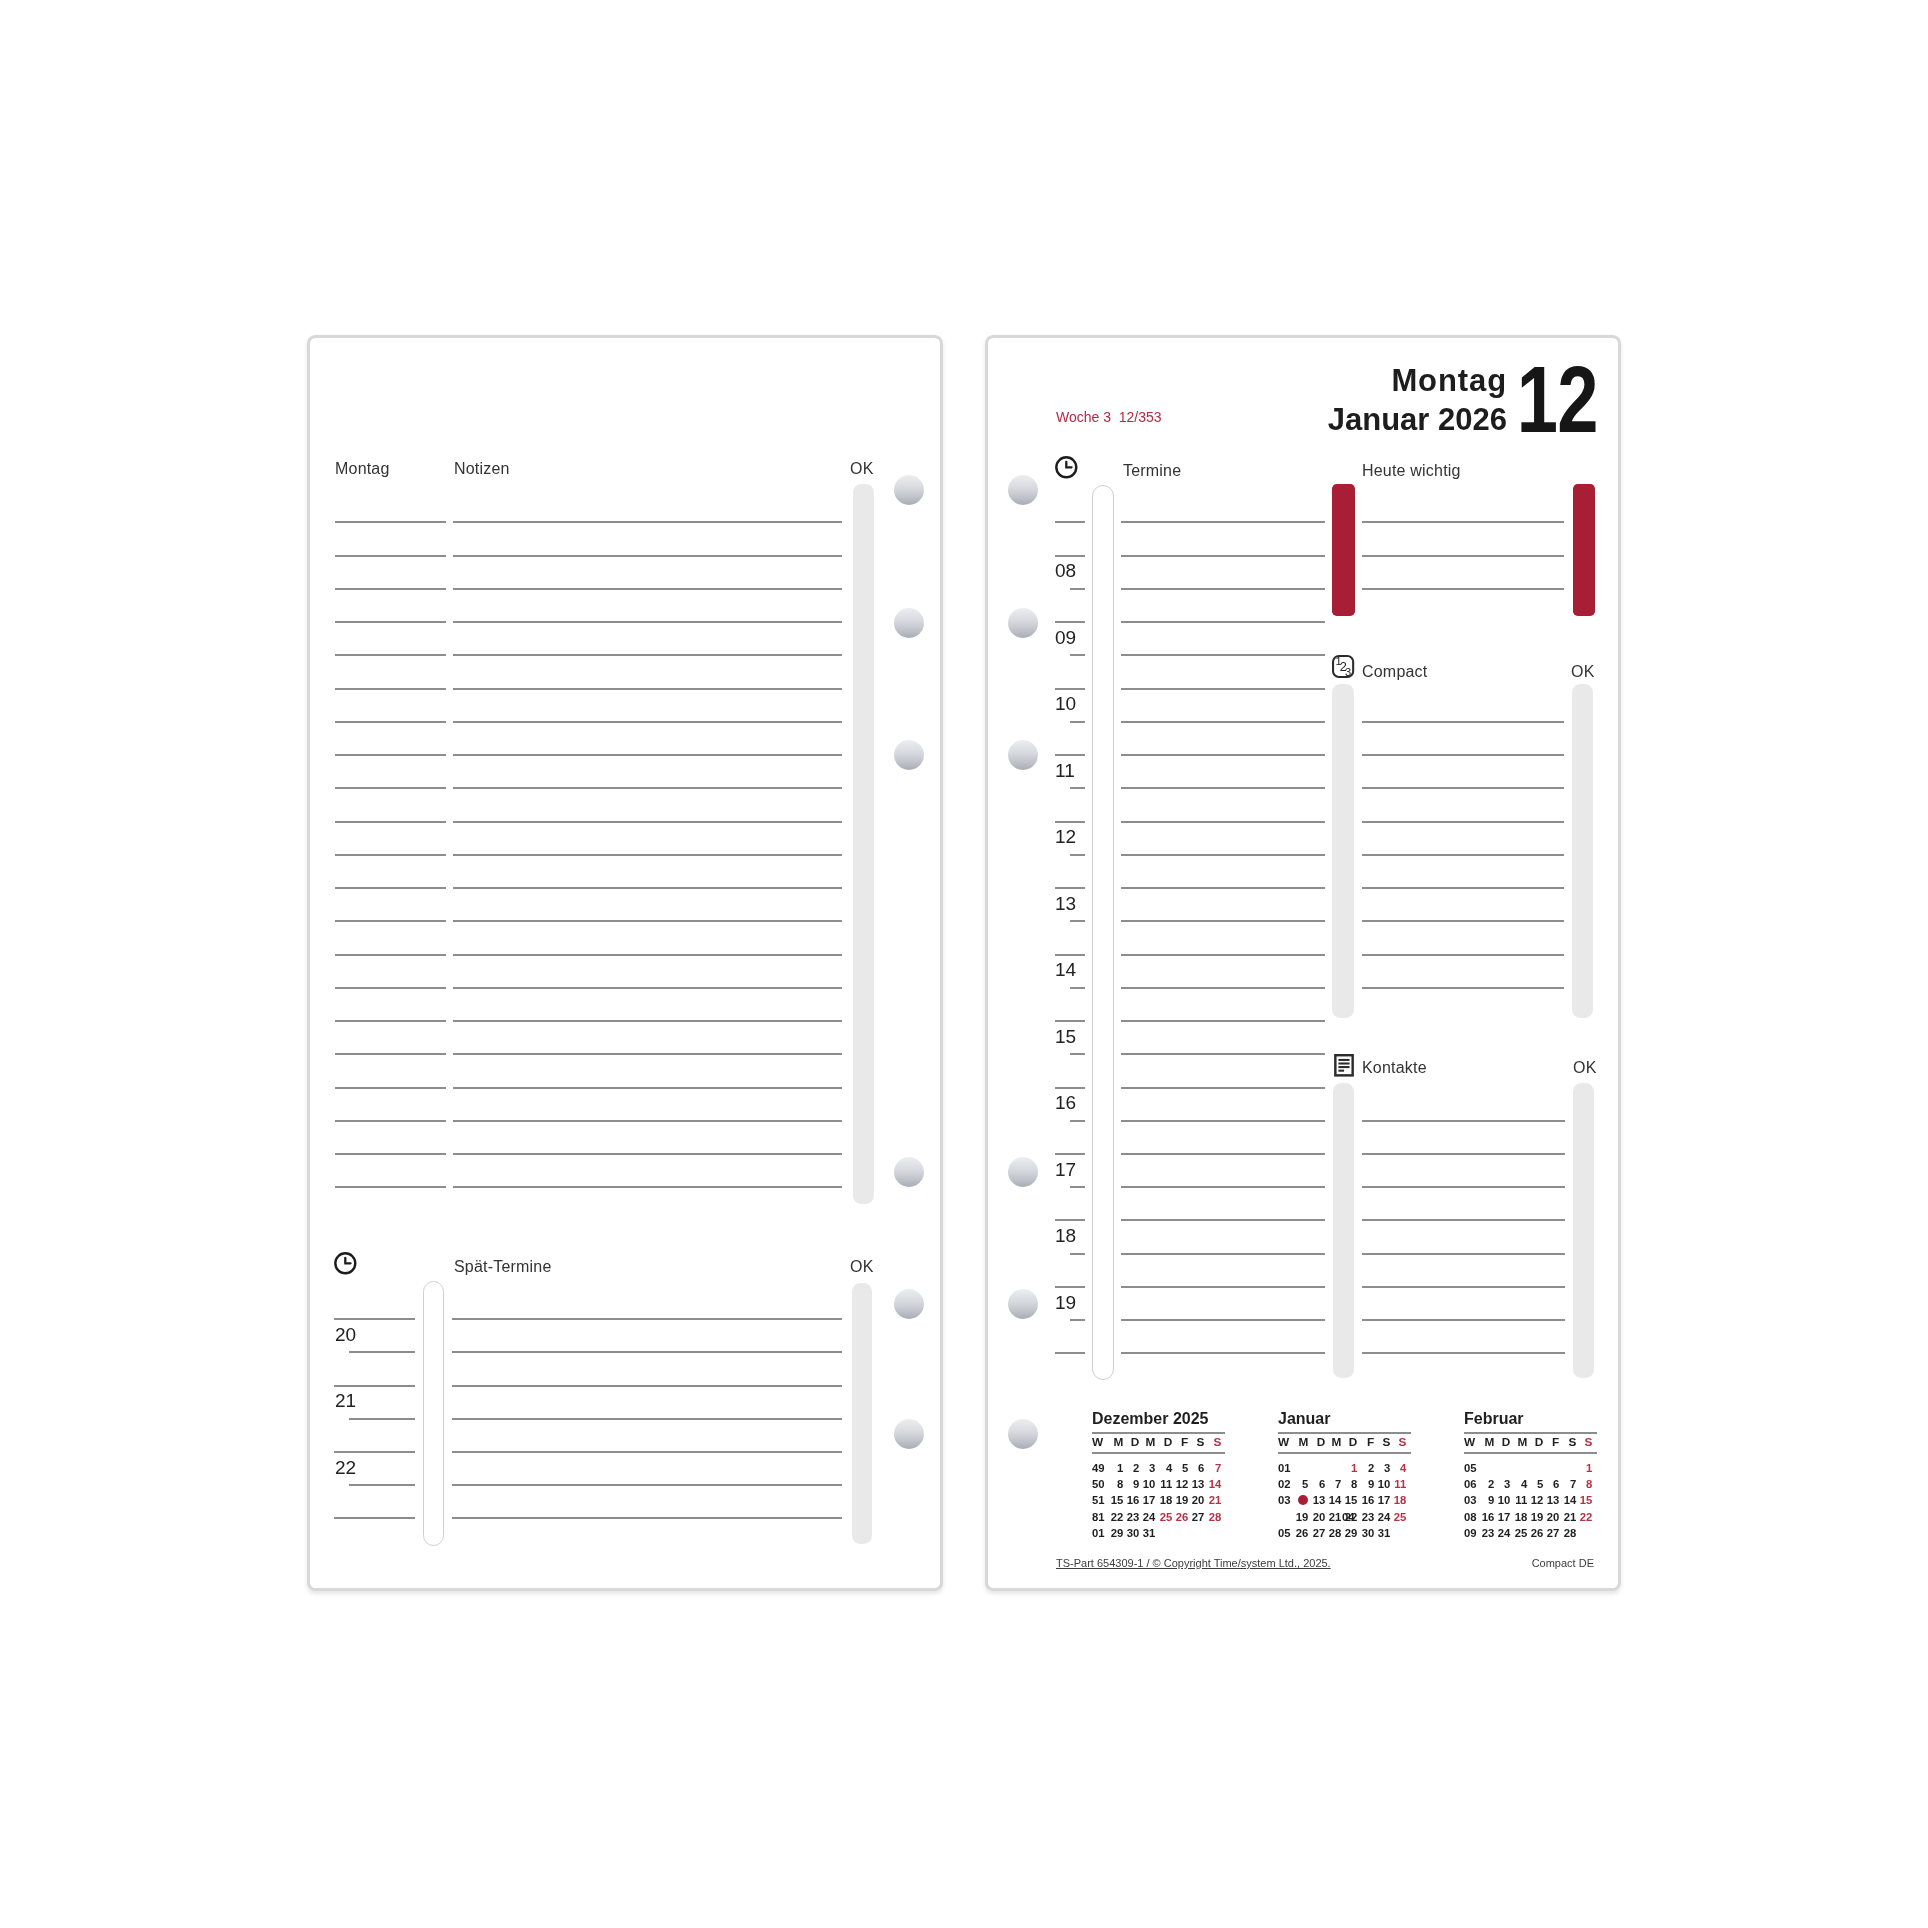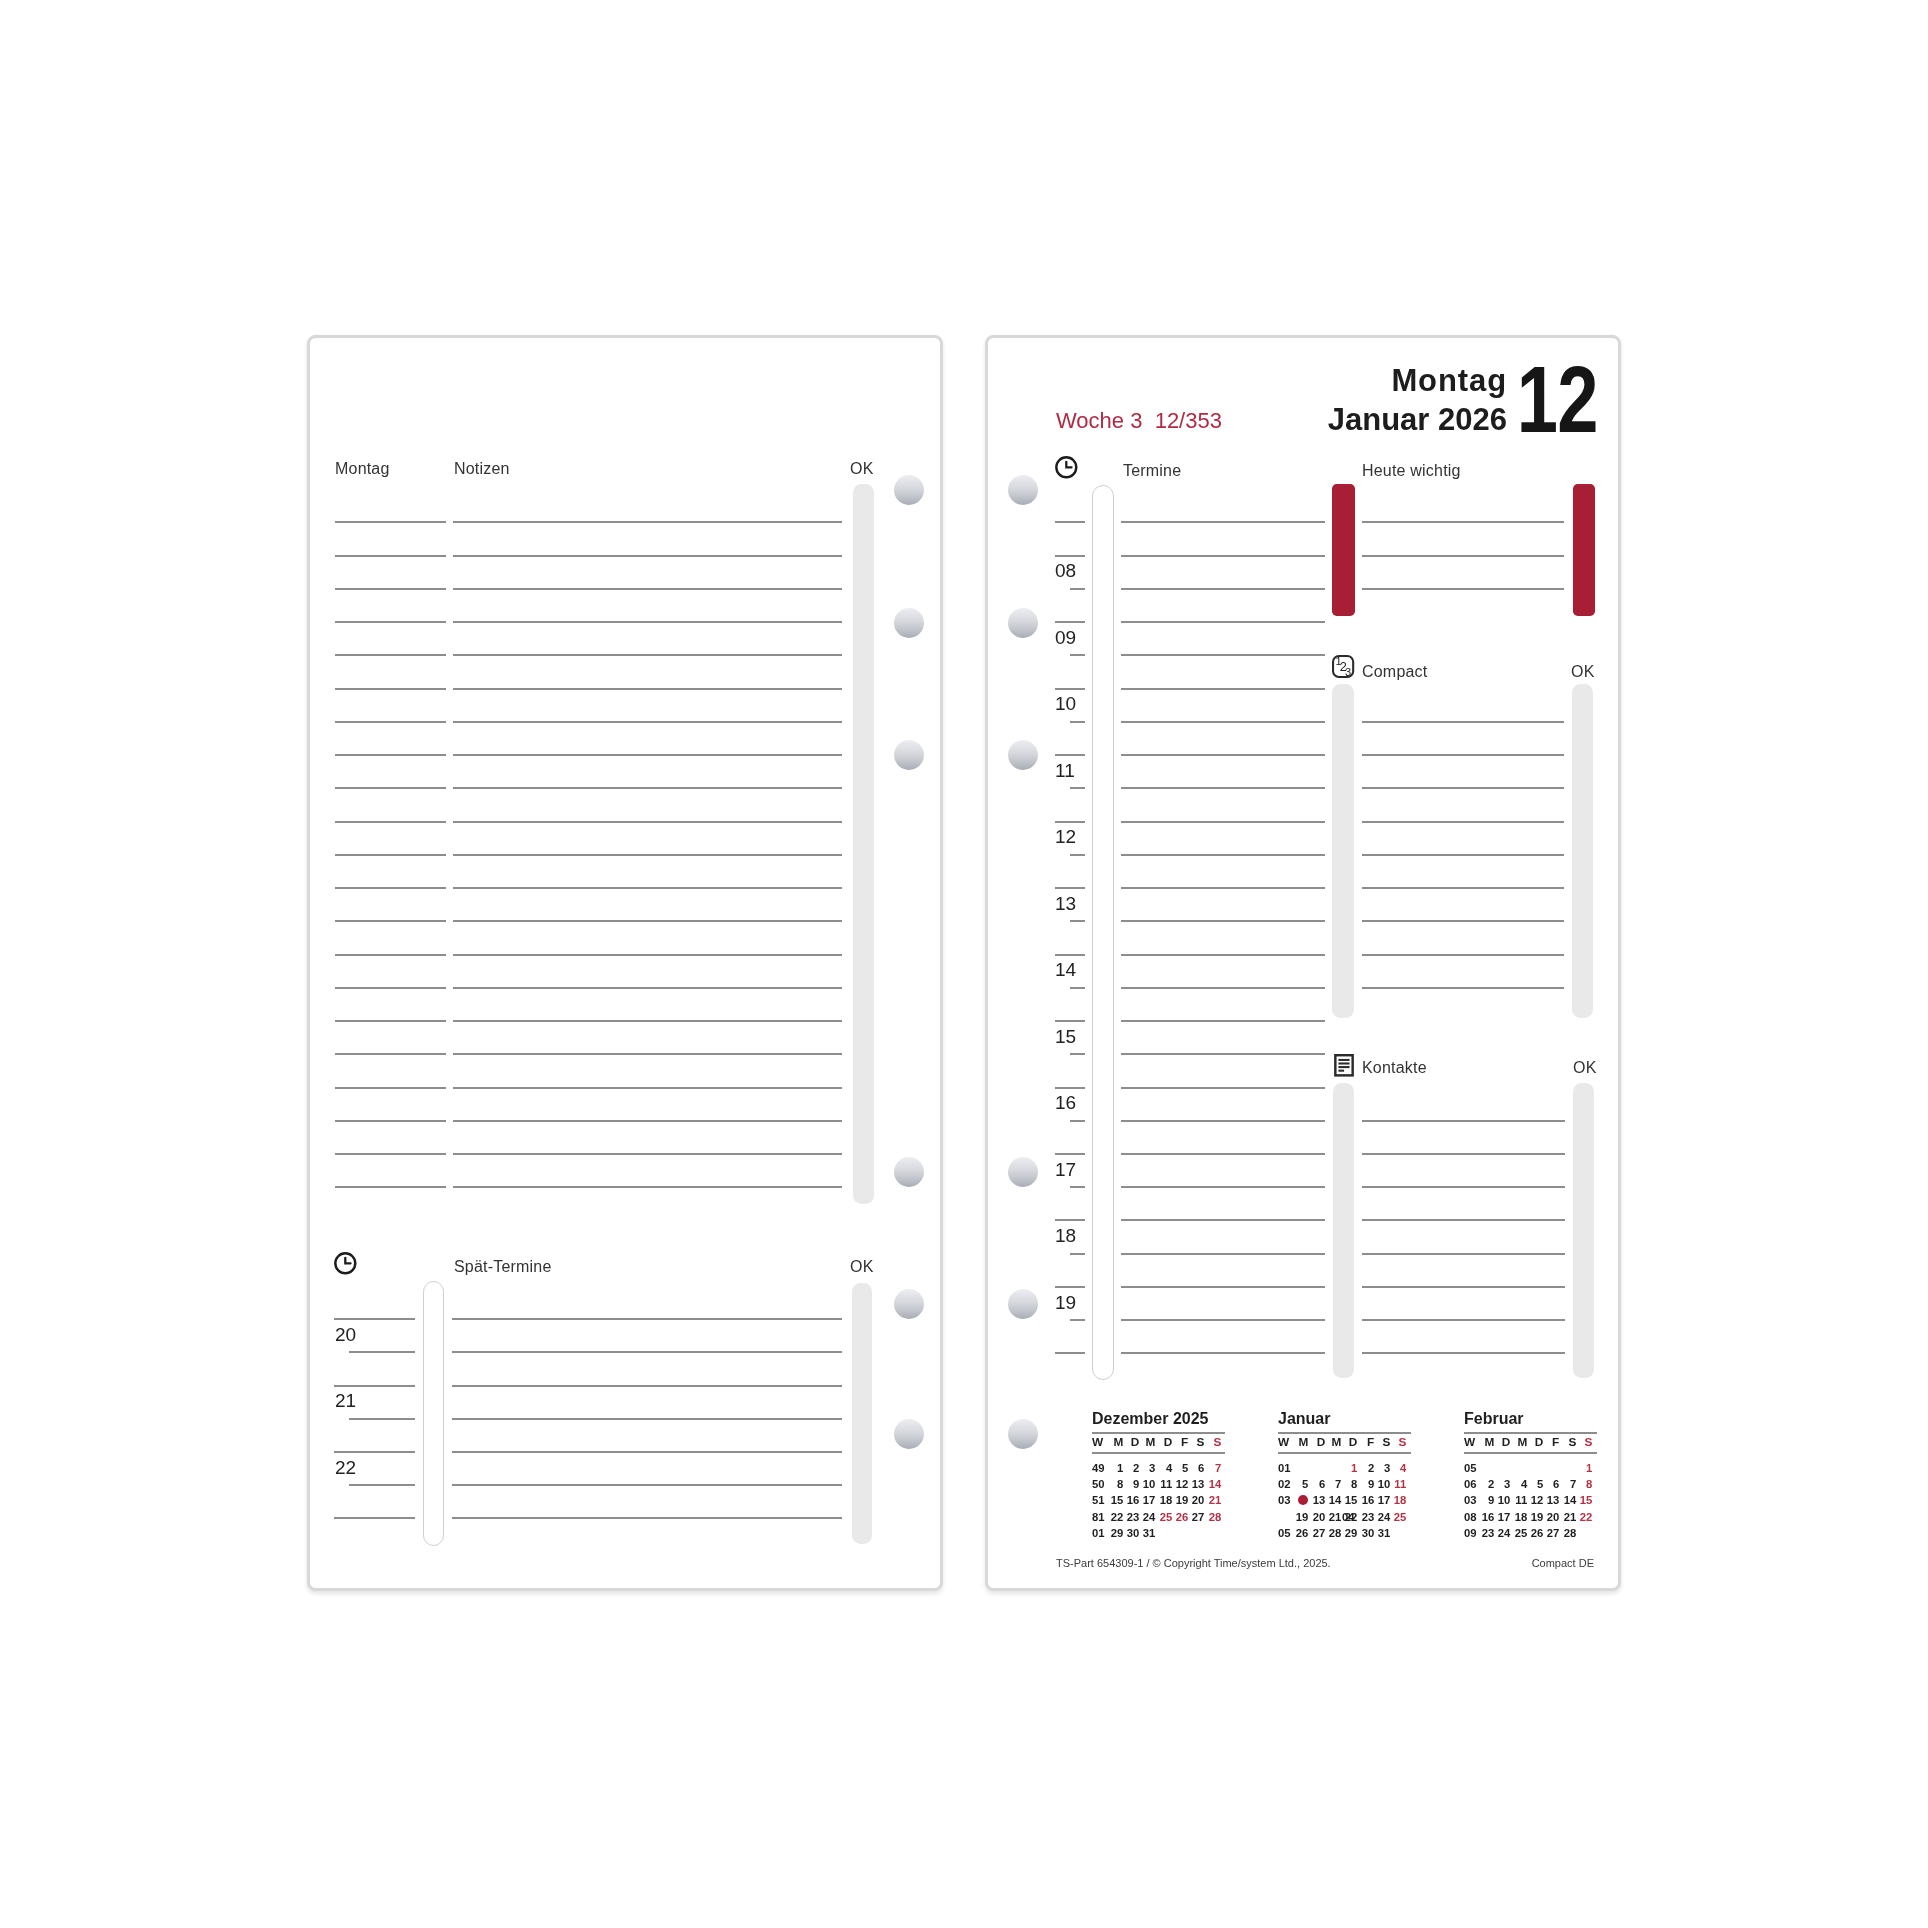--- a/index.html
+++ b/index.html
@@ -123,21 +123,21 @@
 </div>
 
 <div class="page" style="left:985px;top:335px;width:636px;height:1256px;"></div>
 
 <div class="t" style="right:421px;top:365px;font-size:31px;font-weight:bold;color:#1d1d1d;letter-spacing:0.9px;">Montag</div>
 
 <div class="t" style="right:421px;top:404px;font-size:31px;font-weight:bold;color:#1d1d1d;">Januar 2026</div>
 
 <div class="t" style="right:330px;top:352px;font-size:95px;font-weight:bold;color:#161616;transform:scaleX(0.78);transform-origin:100% 50%;letter-spacing:-0.9px;">12</div>
 
-<div class="t" style="left:1056px;top:410px;font-size:22px;color:#b12a44;">Woche 3  12/353</div>
+<div class="t" style="left:1056px;top:410px;font-size:14px;color:#b12a44;">Woche 3  12/353</div>
 
 <svg class="t" style="left:1055px;top:456px;" width="22.6" height="22.6" viewBox="0 0 24 24">
       <circle cx="12" cy="12" r="10.6" fill="none" stroke="#1c1c1c" stroke-width="2.6"></circle>
       <path d="M12 6.2 L12 12 L17.6 12" fill="none" stroke="#1c1c1c" stroke-width="2.4" stroke-linecap="round"></path>
     </svg>
 
 <div class="t lbl" style="left:1123px;top:463px;">Termine</div>
 
 <div class="t lbl" style="left:1362px;top:463px;">Heute wichtig</div>
 
@@ -420,21 +420,21 @@
 <div class="t cal calr" style="left:1576px;top:1512px;width:16.3px;text-align:right;">22</div>
 <div class="t cal" style="left:1464px;top:1528px;">09</div>
 <div class="t cal" style="left:1478px;top:1528px;width:16.3px;text-align:right;">23</div>
 <div class="t cal" style="left:1494px;top:1528px;width:16.3px;text-align:right;">24</div>
 <div class="t cal" style="left:1511px;top:1528px;width:16.3px;text-align:right;">25</div>
 <div class="t cal" style="left:1527px;top:1528px;width:16.3px;text-align:right;">26</div>
 <div class="t cal" style="left:1543px;top:1528px;width:16.3px;text-align:right;">27</div>
 <div class="t cal" style="left:1560px;top:1528px;width:16.3px;text-align:right;">28</div>
 </div>
 
-<div class="t" style="left:1056px;top:1558px;font-size:11px;color:#3c3c3c;">TS-Part 654309-1 / © Copyright Time/system Ltd., 2025.</div>
+<div class="t" style="left:1056px;top:1558px;font-size:11px;color:#3c3c3c;text-decoration:underline;">TS-Part 654309-1 / © Copyright Time/system Ltd., 2025.</div>
 
 <div class="t" style="right:334px;top:1558px;font-size:11px;color:#3c3c3c;">Compact DE</div>
 
 <div>
 <div class="hole" style="left:1008px;top:475px;"></div>
 <div class="hole" style="left:1008px;top:608px;"></div>
 <div class="hole" style="left:1008px;top:740px;"></div>
 <div class="hole" style="left:1008px;top:1157px;"></div>
 <div class="hole" style="left:1008px;top:1289px;"></div>
 <div class="hole" style="left:1008px;top:1419px;"></div>

